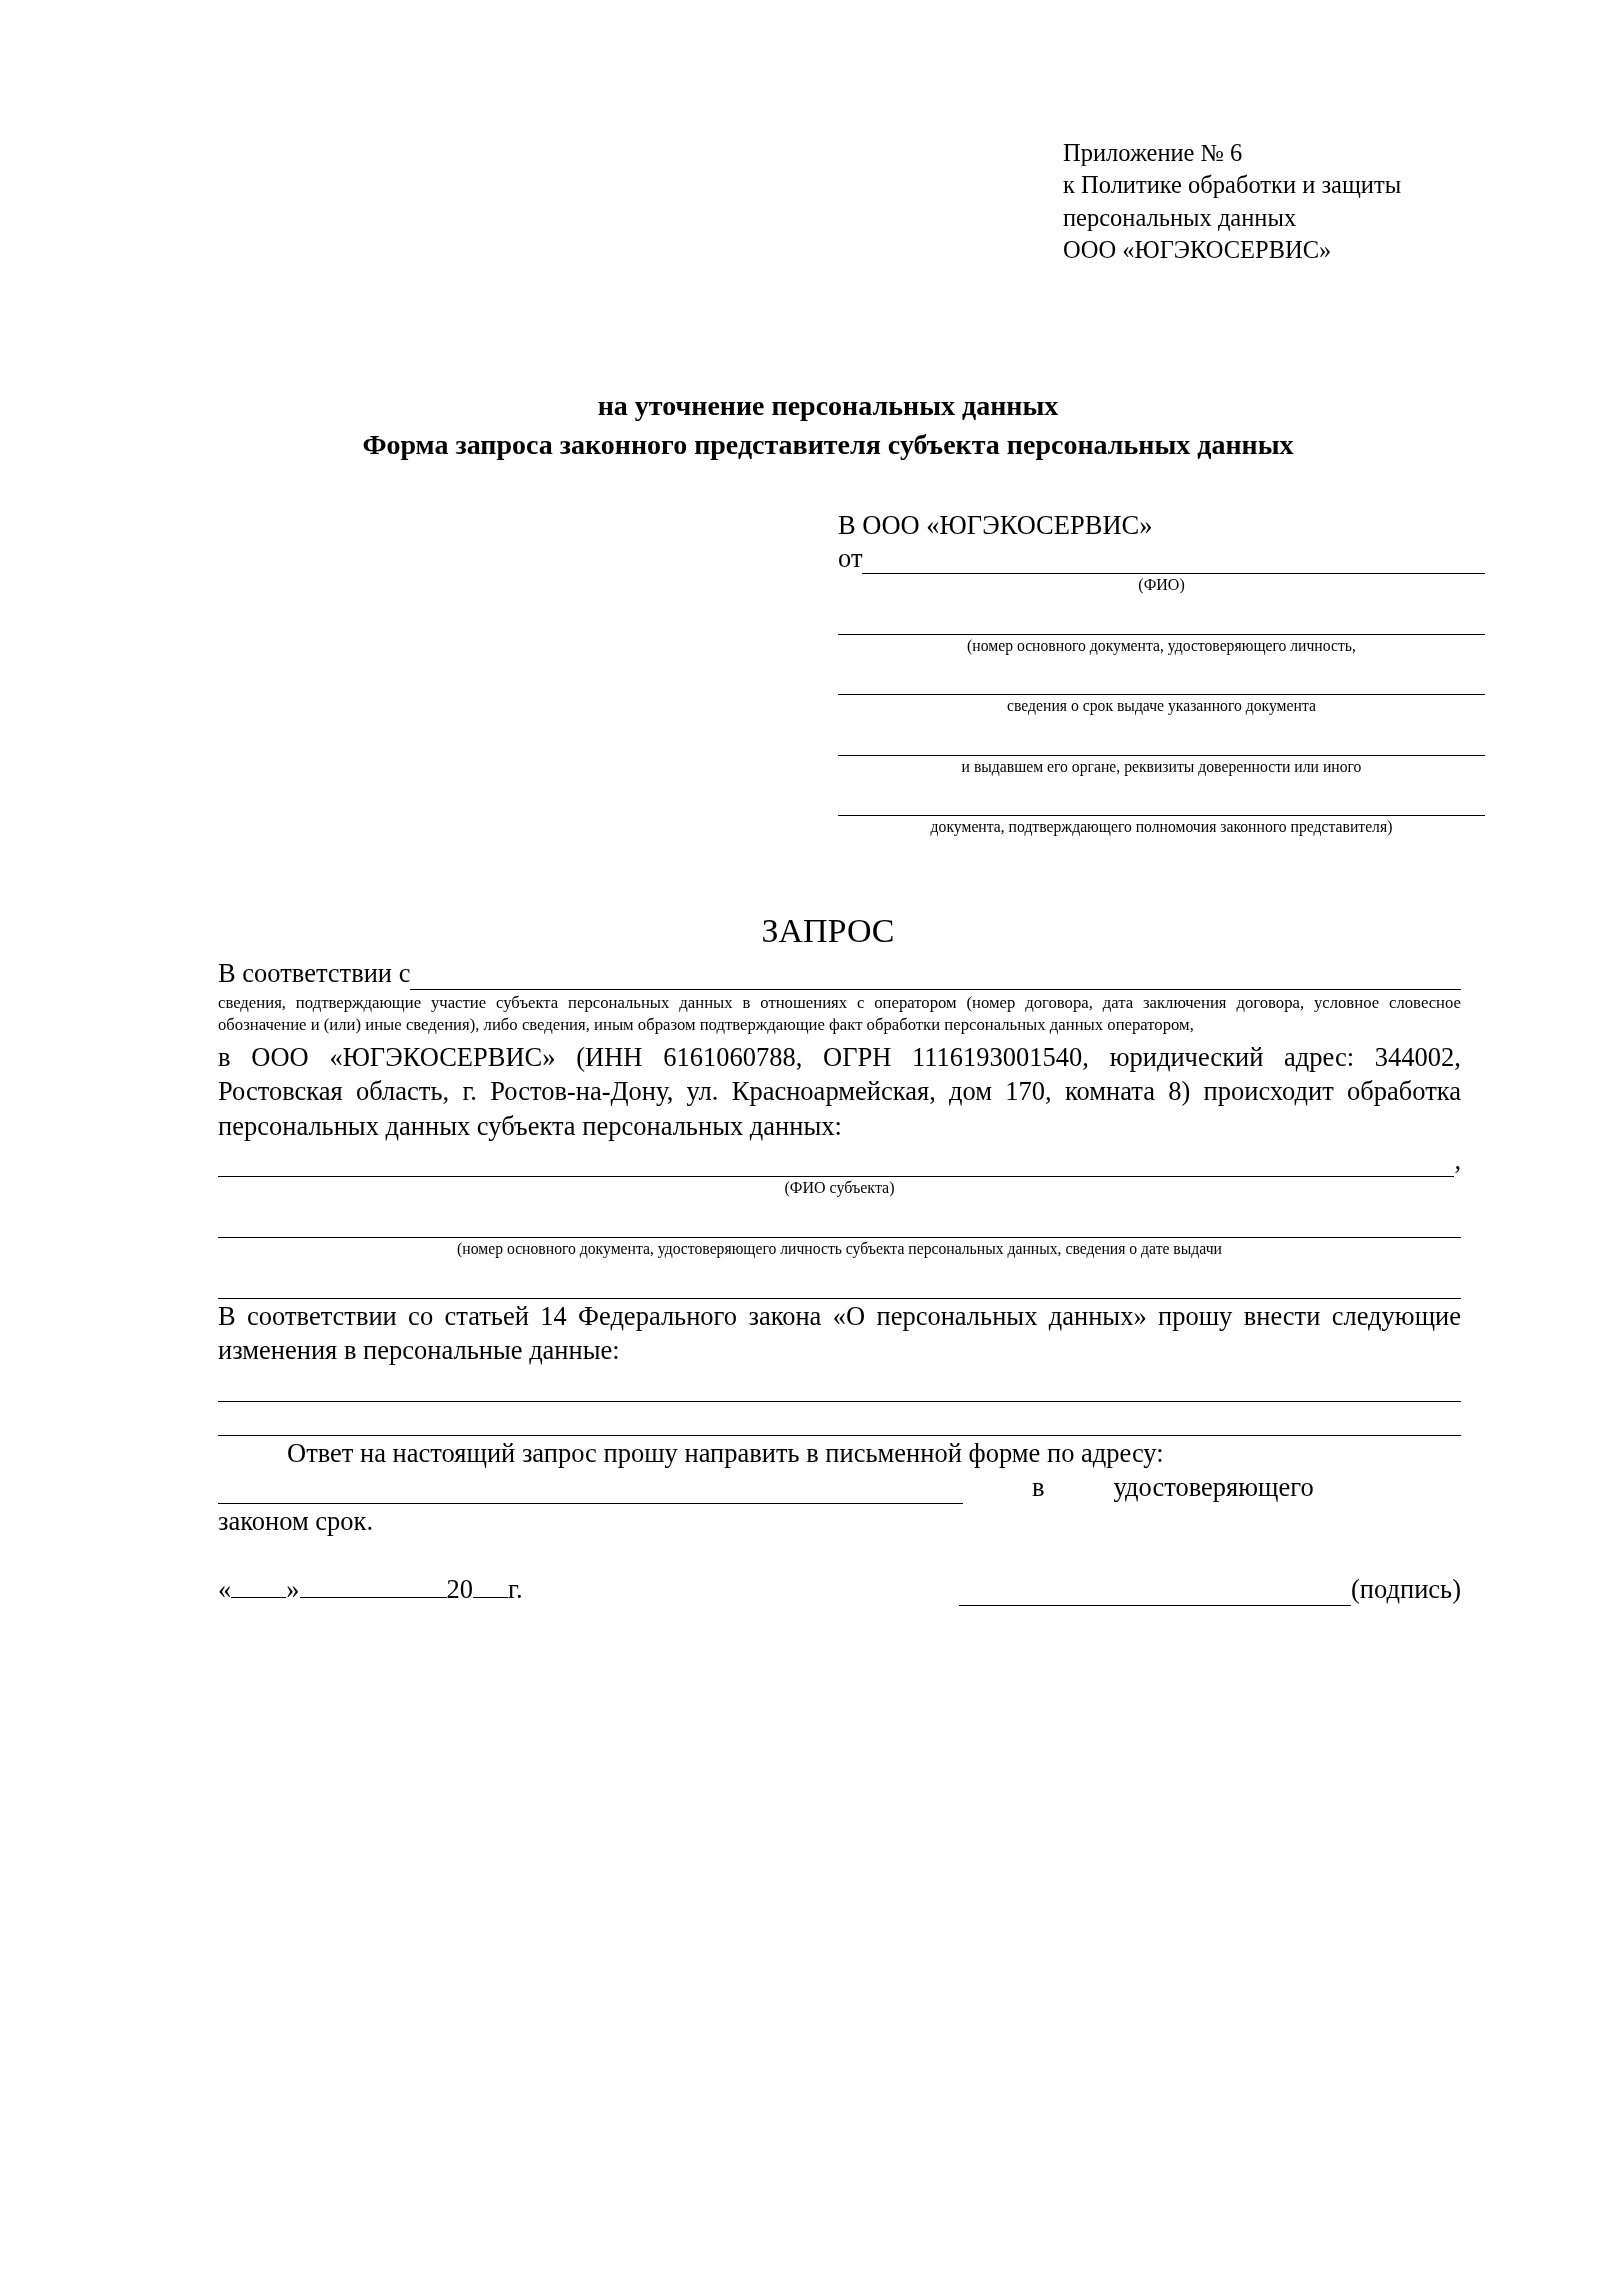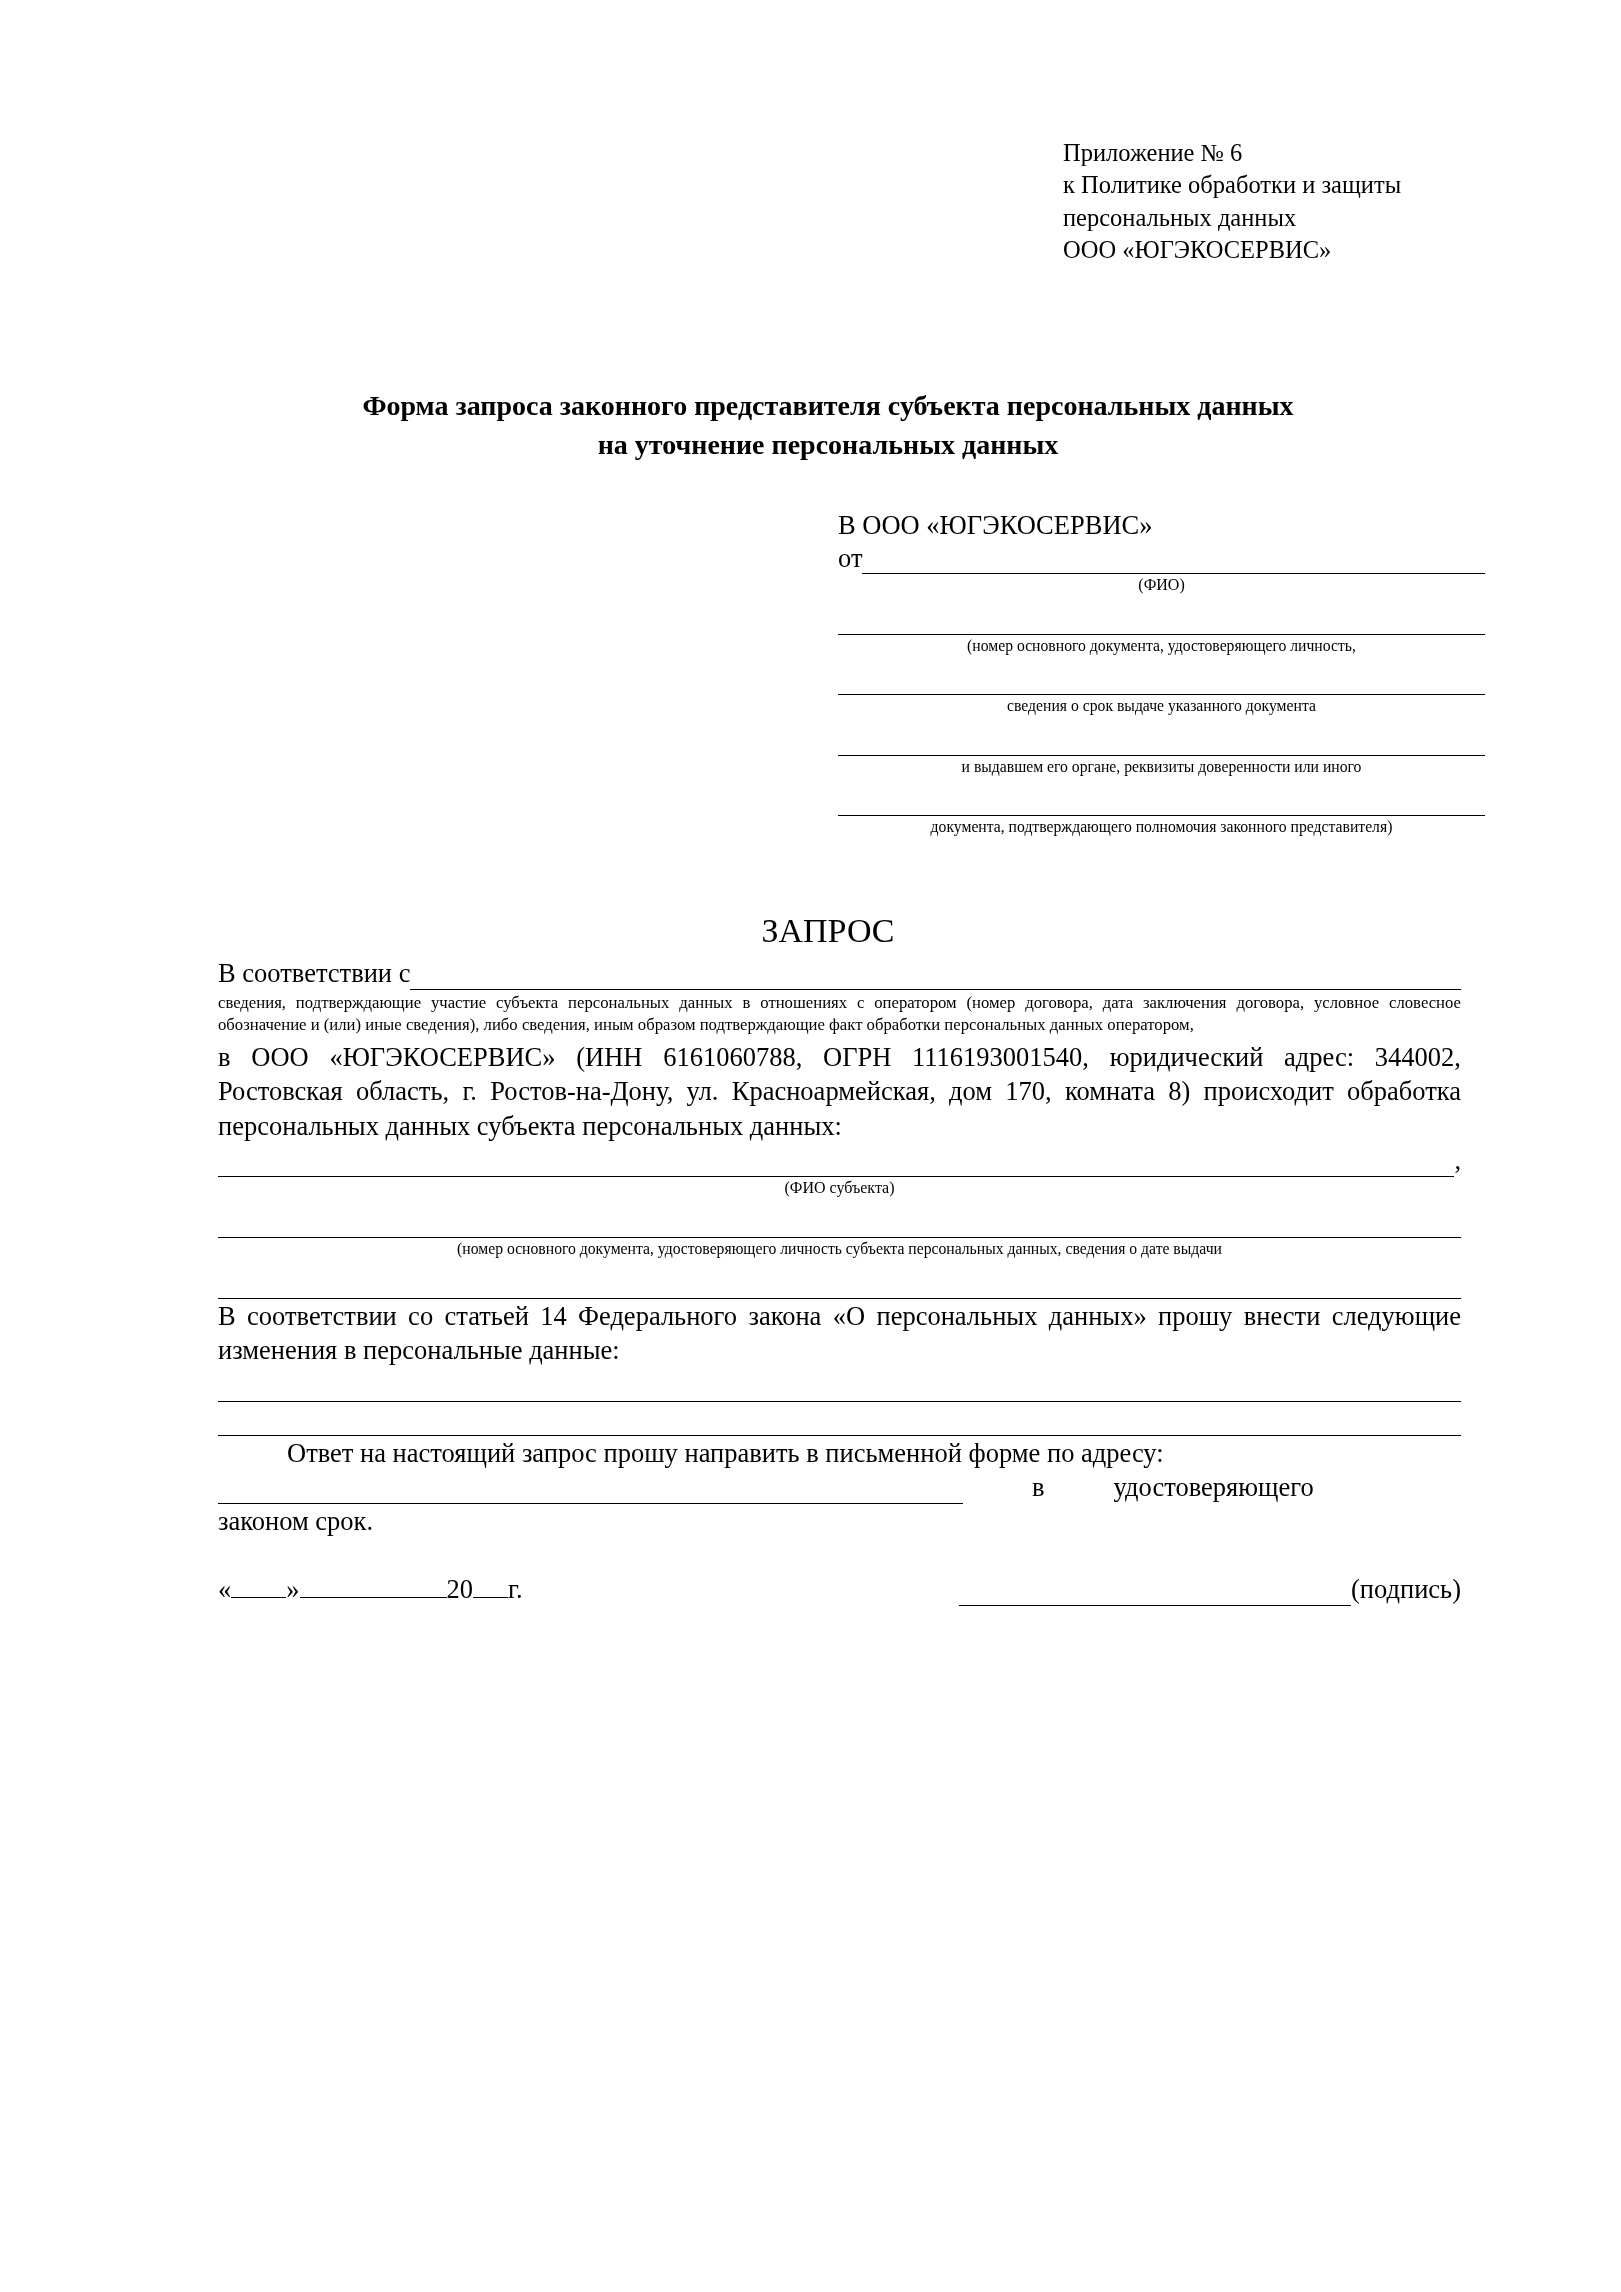--- a/index.html
+++ b/index.html
@@ -147,22 +147,22 @@
 <div class="page">
 
   <div class="header-block">
     <div>Приложение № 6</div>
     <div>к Политике обработки и защиты</div>
     <div>персональных данных</div>
     <div>ООО «ЮГЭКОСЕРВИС»</div>
   </div>
 
   <div class="doc-title">
+    <div>на уточнение персональных данных</div>
     <div>Форма запроса законного представителя субъекта персональных данных</div>
-    <div>на уточнение персональных данных</div>
   </div>
 
   <div class="addressee">
     <div class="to-line">В ООО «ЮГЭКОСЕРВИС»</div>
 
     <div class="fill-row">
       <span class="lead">от</span>
       <span class="line"></span>
     </div>
     <div class="caption">(ФИО)</div>

